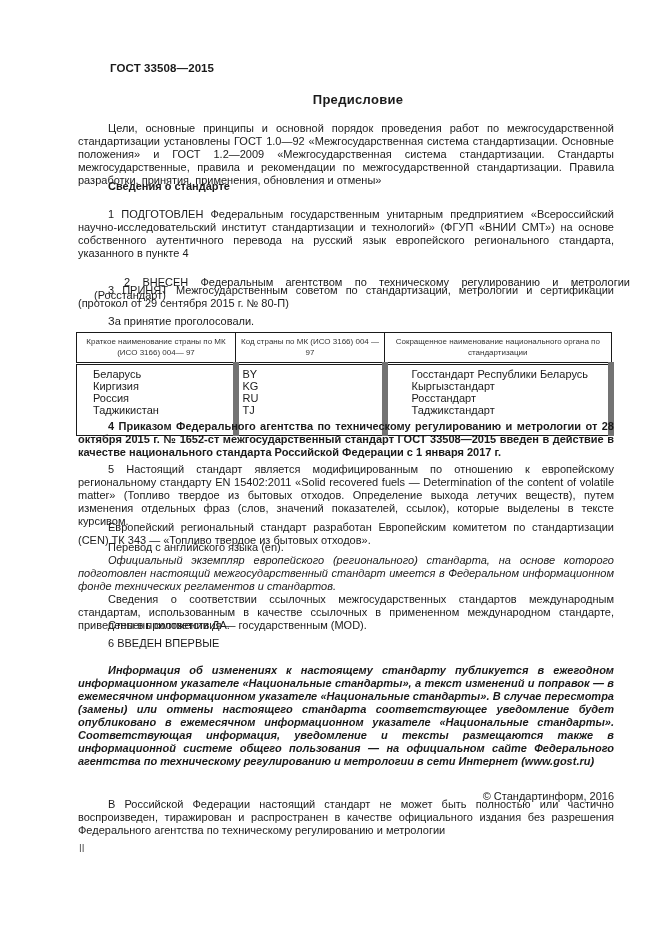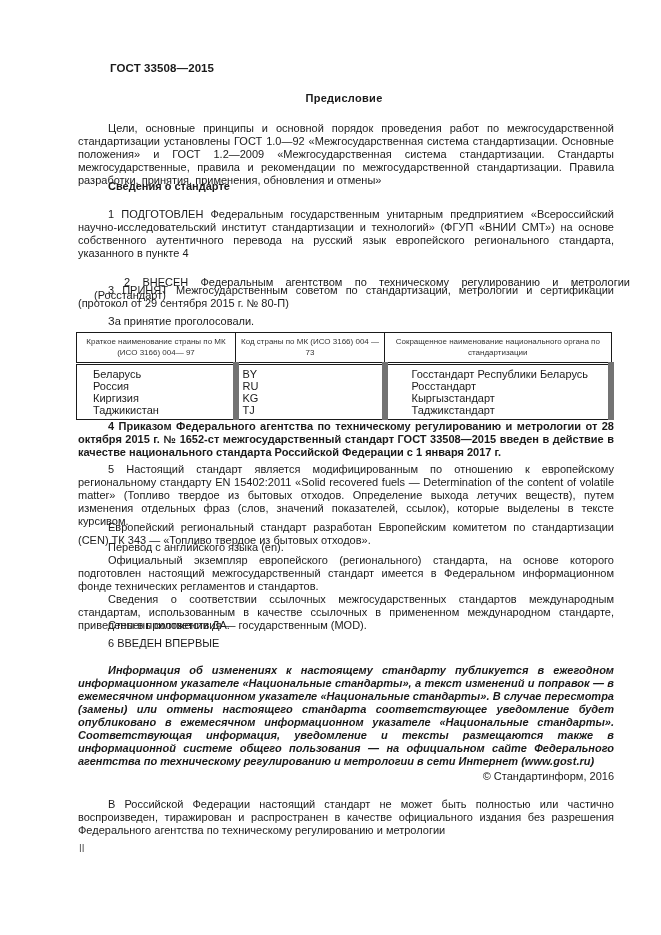--- a/index.html
+++ b/index.html
@@ -5,48 +5,48 @@
   html, body { margin: 0; padding: 0; background: #ffffff; }
   body {
     width: 661px; height: 935px; position: relative; overflow: hidden;
     font-family: "Liberation Sans", sans-serif; color: #1a1a1a;
   }
   .doc-id {
     position: absolute; left: 78px; top: 62px;
     font-weight: bold; font-size: 11.5px; letter-spacing: 0.1px; padding-left: 32px;
   }
   .title {
-    position: absolute; left: 76px; width: 536px; top: 92px;
-    text-align: center; font-weight: bold; font-size: 11px; letter-spacing: 0.3px;
+    position: absolute; left: 90px; width: 536px; top: 92px;
+    text-align: center; font-weight: bold; font-size: 13px; letter-spacing: 0.3px;
   }
   .p {
     position: absolute; left: 78px; width: 536px;
     font-size: 11px; line-height: 13px; text-align: justify;
     text-align-last: left; margin: 0;
   }
   .indent { text-indent: 30px; }
   .bold { font-weight: bold; }
   .italic { font-style: italic; font-weight: bold; }
-  .right { text-align: right; text-align-last: right; }
+  .right { text-align: right; text-align-last: right; margin-top: 20px; }
 
   table.vote {
     position: absolute; left: 76px; top: 332px; width: 538px;
     border-collapse: collapse; font-size: 11px;
   }
   table.vote th {
     font-weight: normal; font-size: 8px; line-height: 11px; color: #333;
     padding: 3px 4px 4px 4px; text-align: center; vertical-align: middle;
     border: 1px solid #1a1a1a; border-bottom: 3px double #1a1a1a;
   }
   table.vote td {
     border-left: 1px solid #1a1a1a; border-right: 6px solid #737373;
     padding: 0 4px; line-height: 12px; vertical-align: top;
   }
   table.vote tr.first td { padding-top: 3px; }
-  table.vote tr.last td { border-bottom: 1px solid #1a1a1a; padding-bottom: 3px; }
+  table.vote tr.last td { border-bottom: 1px solid #1a1a1a; padding-bottom: 19px; }
   td.c1 { padding-left: 16px !important; }
   td.c2 { text-align: left; }
   td.c3 { padding-left: 24px !important; }
   .page-num {
     position: absolute; left: 79px; top: 843px; font-size: 10px; color: #555;
   }
 </style>
 </head>
 <body>
 
@@ -59,53 +59,53 @@
 
 <p class="p indent" style="top:208px;">1 ПОДГОТОВЛЕН Федеральным государственным унитарным предприятием «Всероссийский научно-исследовательский институт стандартизации и технологий» (ФГУП «ВНИИ СМТ») на основе собственного аутентичного перевода на русский язык европейского регионального стандарта, указанного в пункте 4</p>
 <p class="p indent" style="top:276px;margin-left:16px;">2 ВНЕСЕН Федеральным агентством по техническому регулированию и метрологии (Росстандарт)</p>
 <p class="p indent" style="top:284px;">3 ПРИНЯТ Межгосударственным советом по стандартизации, метрологии и сертификации (протокол от 29 сентября 2015 г. № 80-П)</p>
 <p class="p indent" style="top:315px;">За принятие проголосовали.</p>
 
 <table class="vote">
   <thead>
     <tr>
       <th style="width:150px;">Краткое наименование страны по МК (ИСО 3166) 004— 97</th>
-      <th style="width:140px;">Код страны по МК (ИСО 3166) 004 —73</th>
+      <th style="width:140px;">Код страны по МК (ИСО 3166) 004 —97</th>
       <th>Сокращенное наименование национального органа по стандартизации</th>
     </tr>
   </thead>
   <tbody>
     <tr class="first">
       <td class="c1">Беларусь</td>
       <td class="c2">BY</td>
       <td class="c3">Госстандарт Республики Беларусь</td>
     </tr>
     <tr>
+      <td class="c1">Киргизия</td>
+      <td class="c2">KG</td>
+      <td class="c3">Кыргызстандарт</td>
+    </tr>
+    <tr>
       <td class="c1">Россия</td>
       <td class="c2">RU</td>
       <td class="c3">Росстандарт</td>
-    </tr>
-    <tr>
-      <td class="c1">Киргизия</td>
-      <td class="c2">KG</td>
-      <td class="c3">Кыргызстандарт</td>
     </tr>
     <tr class="last">
       <td class="c1">Таджикистан</td>
       <td class="c2">TJ</td>
       <td class="c3">Таджикстандарт</td>
     </tr>
   </tbody>
 </table>
 
 <p class="p indent" style="top:420px;font-weight:bold;">4 Приказом Федерального агентства по техническому регулированию и метрологии от 28 октября 2015 г. № 1652-ст межгосударственный стандарт ГОСТ 33508—2015 введен в действие в качестве национального стандарта Российской Федерации с 1 января 2017 г.</p>
 <p class="p indent" style="top:463px;">5 Настоящий стандарт является модифицированным по отношению к европейскому региональному стандарту EN 15402:2011 «Solid recovered fuels — Determination of the content of volatile matter» (Топливо твердое из бытовых отходов. Определение выхода летучих веществ), путем изменения отдельных фраз (слов, значений показателей, ссылок), которые выделены в тексте курсивом.</p>
 <p class="p indent" style="top:521px;">Европейский региональный стандарт разработан Европейским комитетом по стандартизации (CEN) ТК 343 — «Топливо твердое из бытовых отходов».</p>
 <p class="p indent" style="top:541px;">Перевод с английского языка (en).</p>
-<p class="p indent" style="top:554px;">Официальный экземпляр европейского (регионального) стандарта, на основе которого подготовлен настоящий межгосударственный стандарт имеется в Федеральном информационном фонде технических регламентов и стандартов.</p>
+<p class="p indent" style="top:554px;font-style:italic;">Официальный экземпляр европейского (регионального) стандарта, на основе которого подготовлен настоящий межгосударственный стандарт имеется в Федеральном информационном фонде технических регламентов и стандартов.</p>
 <p class="p indent" style="top:593px;">Сведения о соответствии ссылочных межгосударственных стандартов международным стандартам, использованным в качестве ссылочных в примененном международном стандарте, приведены в приложении ДА.</p>
 <p class="p indent" style="top:619px;">Степень соответствия — государственным (MOD).</p>
 <p class="p indent" style="top:637px;">6 ВВЕДЕН ВПЕРВЫЕ</p>
 
 <p class="p indent italic" style="top:664px;">Информация об изменениях к настоящему стандарту публикуется в ежегодном информационном указателе «Национальные стандарты», а текст изменений и поправок — в ежемесячном информационном указателе «Национальные стандарты». В случае пересмотра (замены) или отмены настоящего стандарта соответствующее уведомление будет опубликовано в ежемесячном информационном указателе «Национальные стандарты». Соответствующая информация, уведомление и тексты размещаются также в информационной системе общего пользования — на официальном сайте Федерального агентства по техническому регулированию и метрологии в сети Интернет (www.gost.ru)</p>
 
 <p class="p right" style="top:770px;">© Стандартинформ, 2016</p>
 
 <p class="p indent" style="top:798px;">В Российской Федерации настоящий стандарт не может быть полностью или частично воспроизведен, тиражирован и распространен в качестве официального издания без разрешения Федерального агентства по техническому регулированию и метрологии</p>
 

